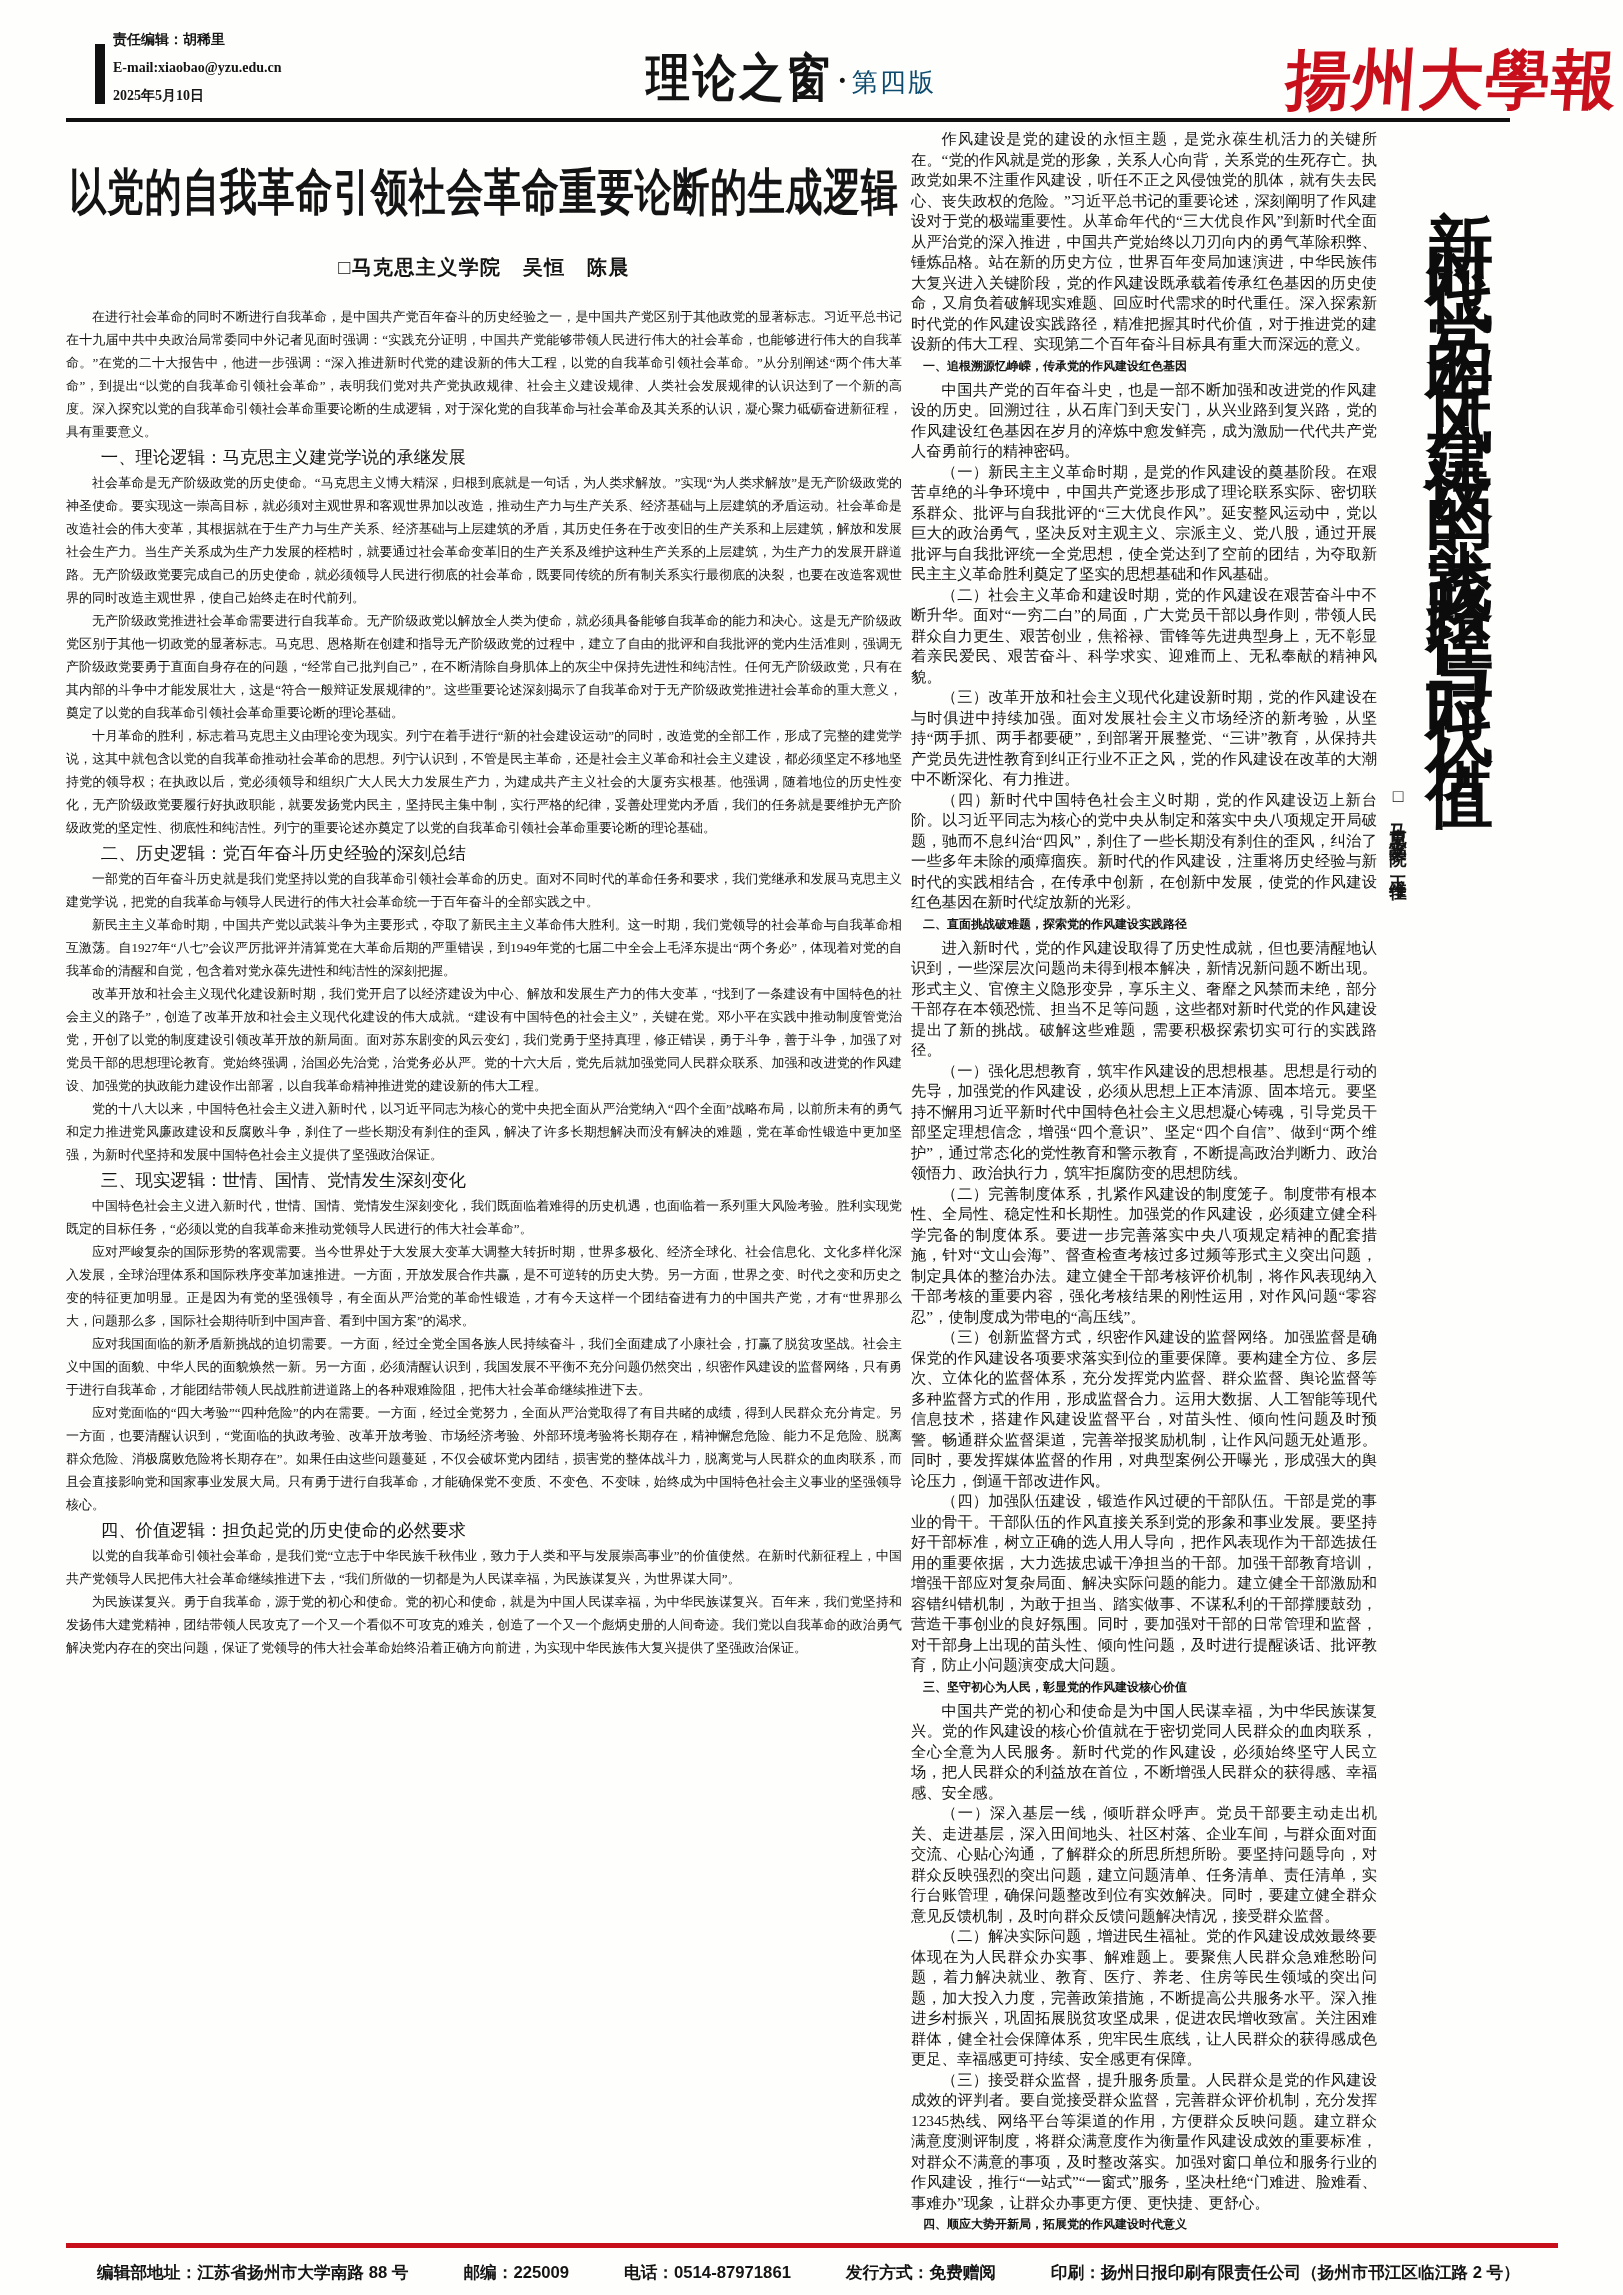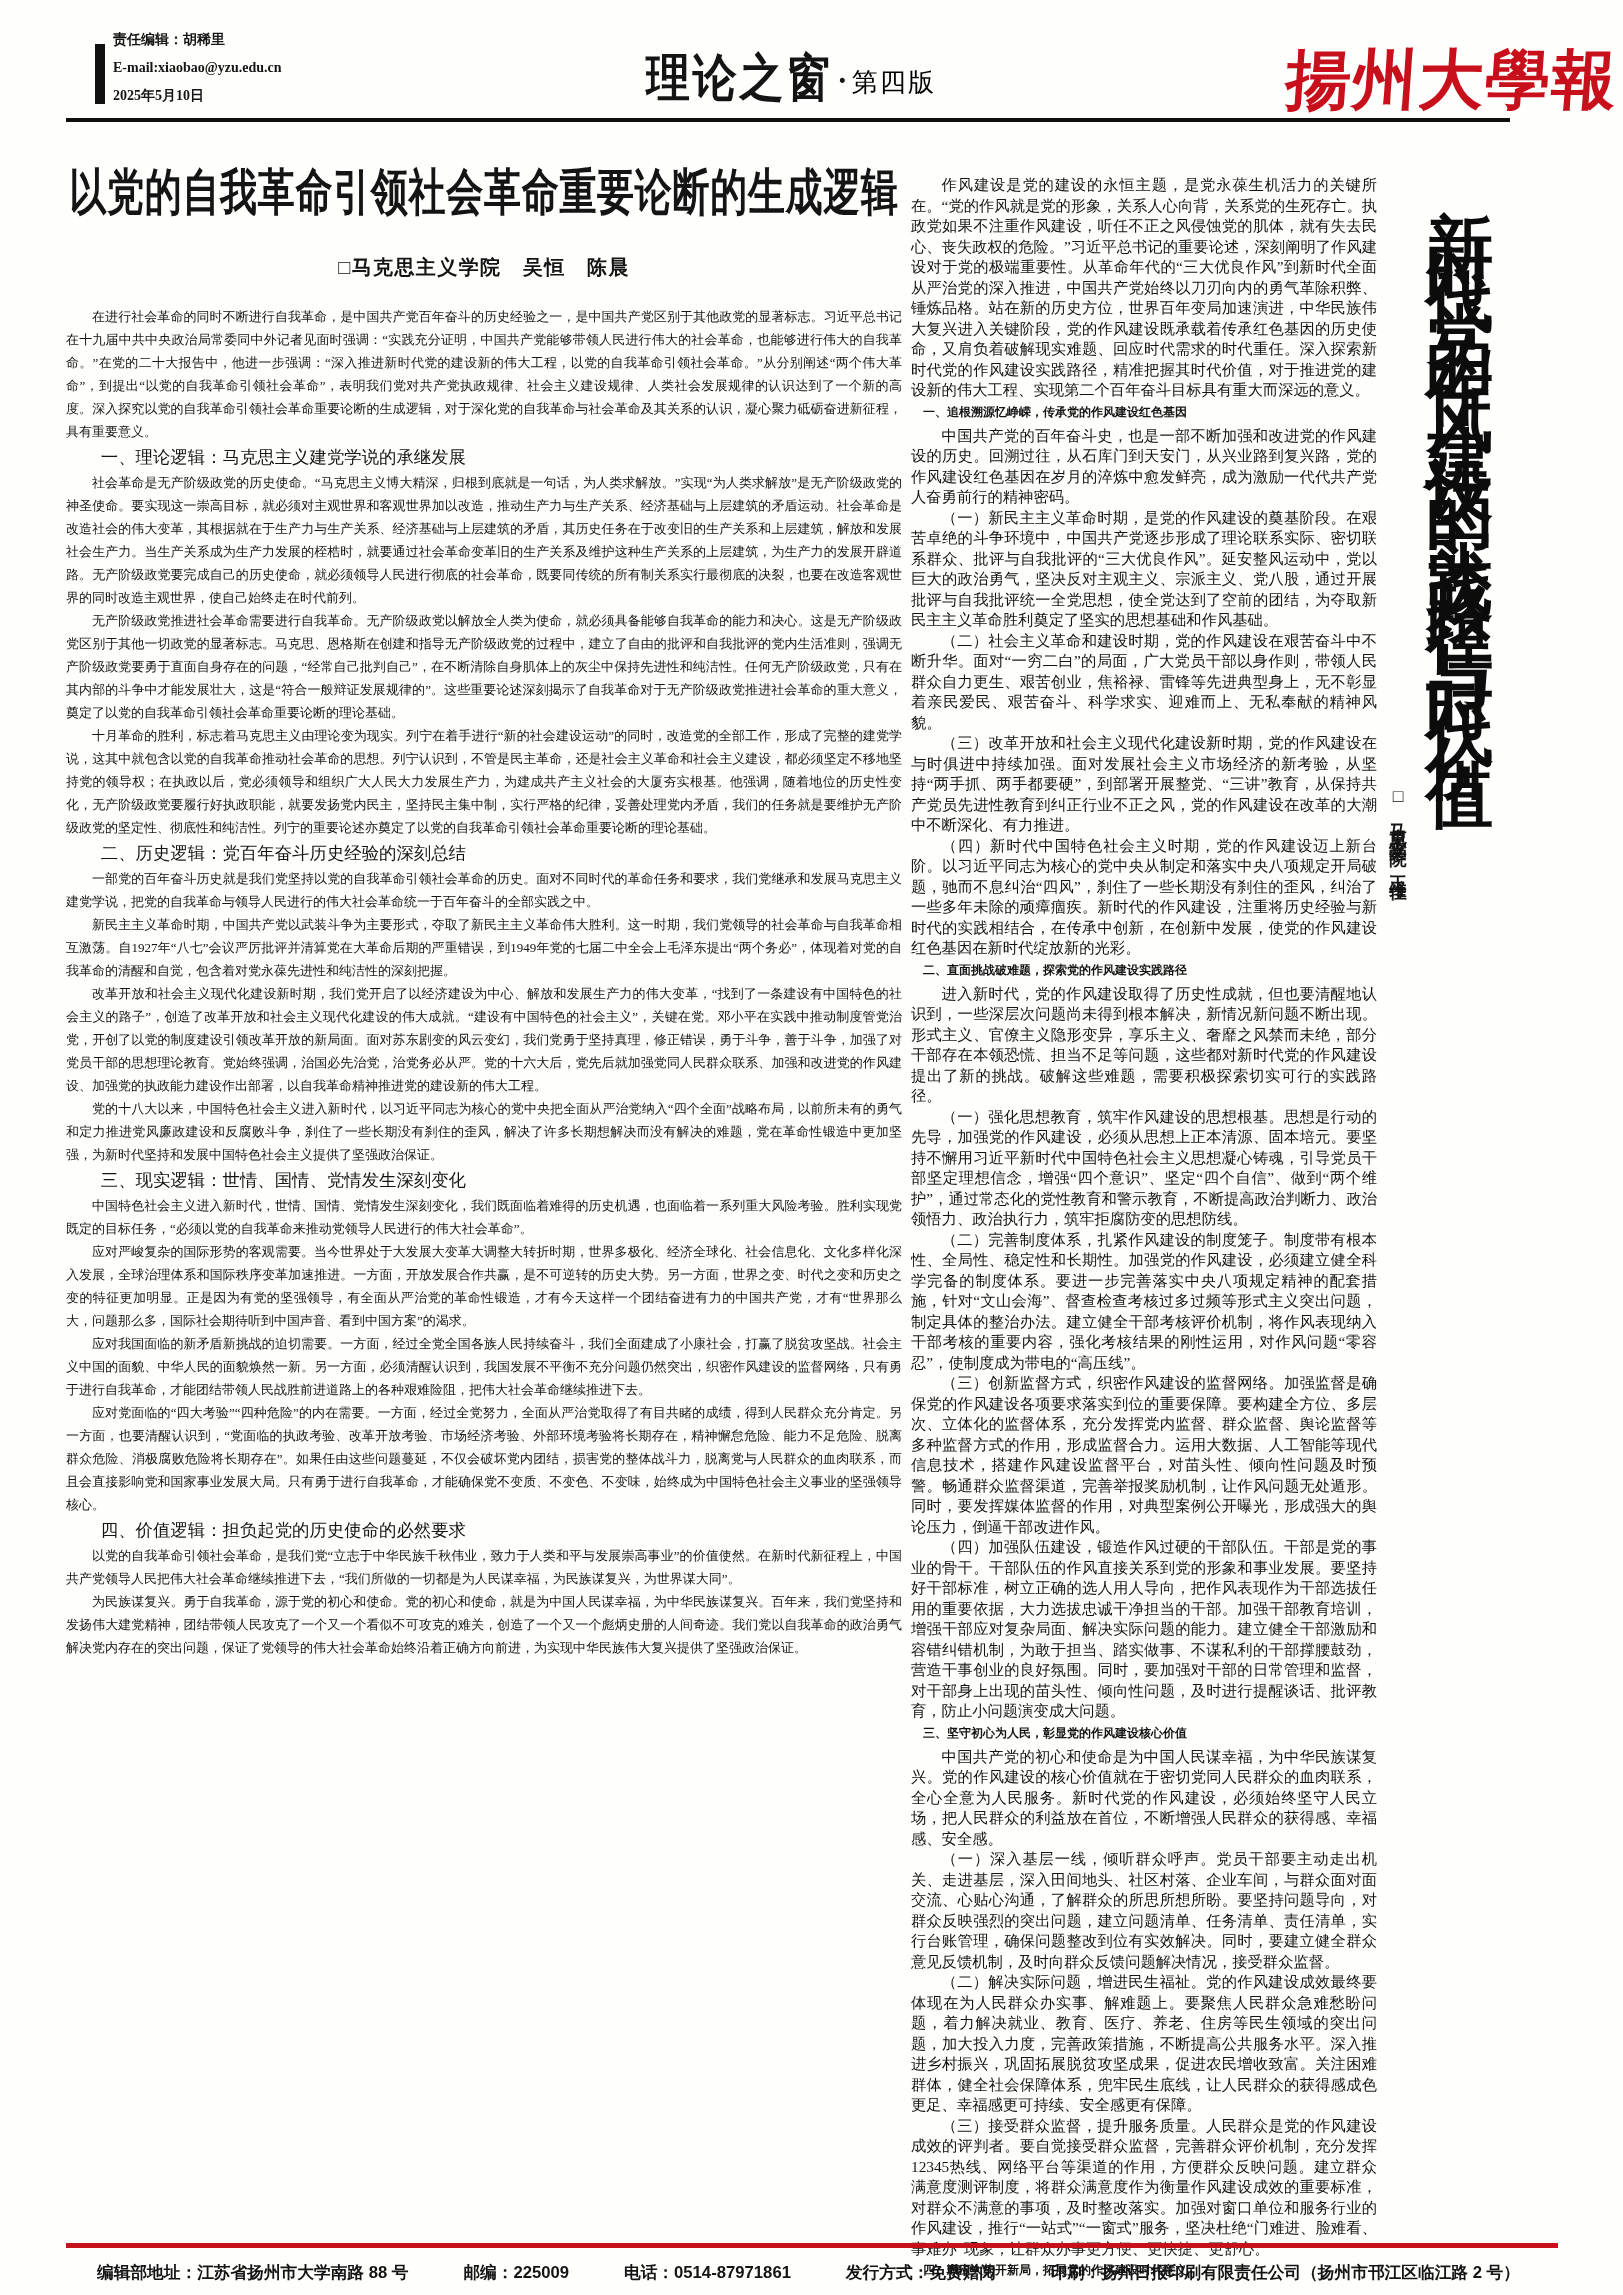--- a/index.html
+++ b/index.html
@@ -10,34 +10,34 @@
     font-family:"Liberation Serif","DejaVu Serif",serif;
   }
   
   .hdr-left { position:absolute; left:67px; top:26px; }
   .hdr-bar { position:absolute; left:28px; top:18px; width:10.4px; height:60px; background:#111; }
   .hdr-lines { margin-left:46px; }
   .hdr-lines div { font-family:"Liberation Serif","DejaVu Serif",serif; font-weight:700; font-size:14px; line-height:28px; white-space:nowrap; }
   .section-head { position:absolute; left:444px; top:53px; width:694px; text-align:center; white-space:nowrap; }
   .section-title { font-family:"Liberation Sans","DejaVu Sans",sans-serif; font-weight:900; font-size:44px; letter-spacing:2.8px; display:inline-block; transform:scaleY(1.15); transform-origin:bottom; }
   .section-dot { font-size:30.5px; font-weight:900; vertical-align:5.6px; padding:0 4.2px; }
-  .page-label { font-family:"Liberation Sans","DejaVu Sans",sans-serif; font-size:26px; font-weight:500; color:#000000; vertical-align:5.6px; letter-spacing:2.1px; }
+  .page-label { font-family:"Liberation Sans","DejaVu Sans",sans-serif; font-size:26px; font-weight:500; color:#0c4a6e; vertical-align:5.6px; letter-spacing:2.1px; }
   .masthead { position:absolute; left:1286px; top:36px; width:326px; font-size:65px; font-weight:700; color:#c8101c; font-family:"Liberation Serif","DejaVu Serif",serif; letter-spacing:1.4px; transform:skewX(-4deg); white-space:nowrap; }
   .top-rule { position:absolute; left:66px; top:118px; width:1444px; height:3.5px; background:#101010; }
 
   
   .left-article { position:absolute; left:66px; top:136px; width:836px; }
   .la-title { text-align:center; font-family:"Liberation Sans","DejaVu Sans",sans-serif; font-weight:900; font-size:37px; letter-spacing:0.7px; white-space:nowrap; display:block; transform:scaleY(1.35); transform-origin:center; margin-top:32px; }
   .la-byline { text-align:center; font-size:20px; font-weight:700; margin-top:36px; letter-spacing:1.4px; }
   .la-body { margin-top:23.6px; height:1937px; overflow:hidden; text-align:justify; }
   .la-body .body-p { font-size:13px; line-height:23px; text-indent:2em; }
   .la-body .sec-h { font-family:"Liberation Sans","DejaVu Sans",sans-serif; font-weight:400; font-size:17.4px; line-height:28px; text-indent:2em; }
 
   
-  .mid-col { position:absolute; left:911px; top:129px; width:466px; height:2106px; overflow:hidden; text-align:justify;margin-top:46px; }
+  .mid-col { position:absolute; left:911px; top:129px; width:466px; height:2106px; overflow:hidden; text-align:justify; }
   .mid-col .body-p { font-size:15.3px; line-height:20.5px; text-indent:2em; }
   .mid-col .sec-h { font-family:Liberation Mono, monospace; font-weight:900; font-size:12px; line-height:25px; text-indent:1em; }
 
   
   .v-title {
     position:absolute; left:1415px; top:154px; height:1895px; width:90px;
     writing-mode:vertical-rl; text-orientation:upright;
     font-family:"Liberation Sans","DejaVu Sans",sans-serif;
     font-weight:900; font-size:67px; letter-spacing:31px; line-height:90px;
     color:#0c0c0c; overflow:hidden;

